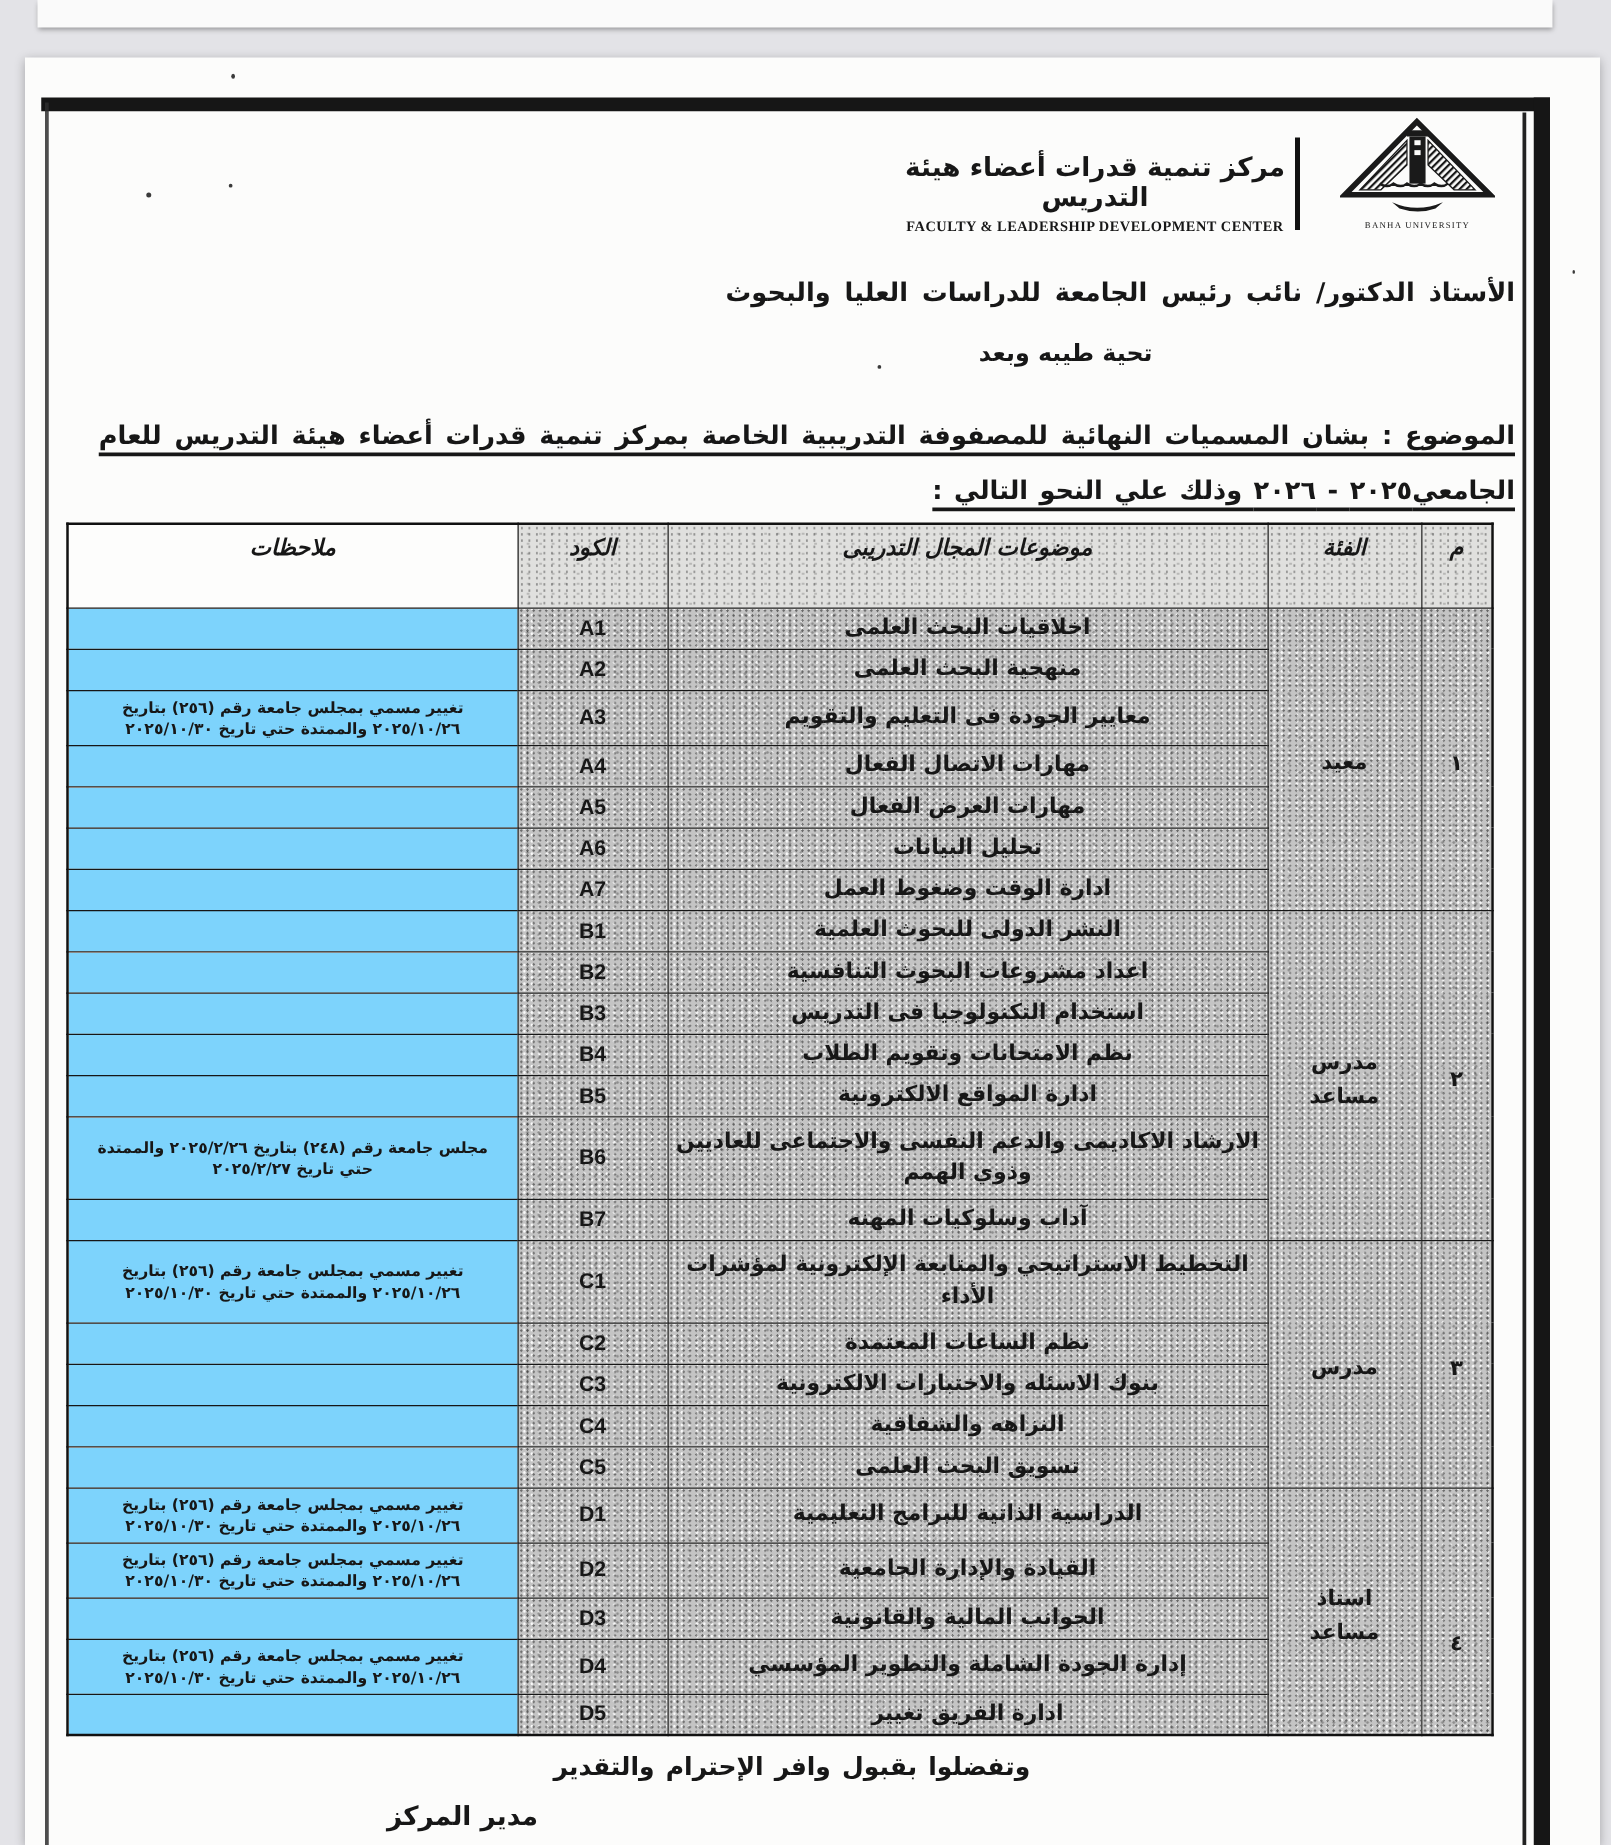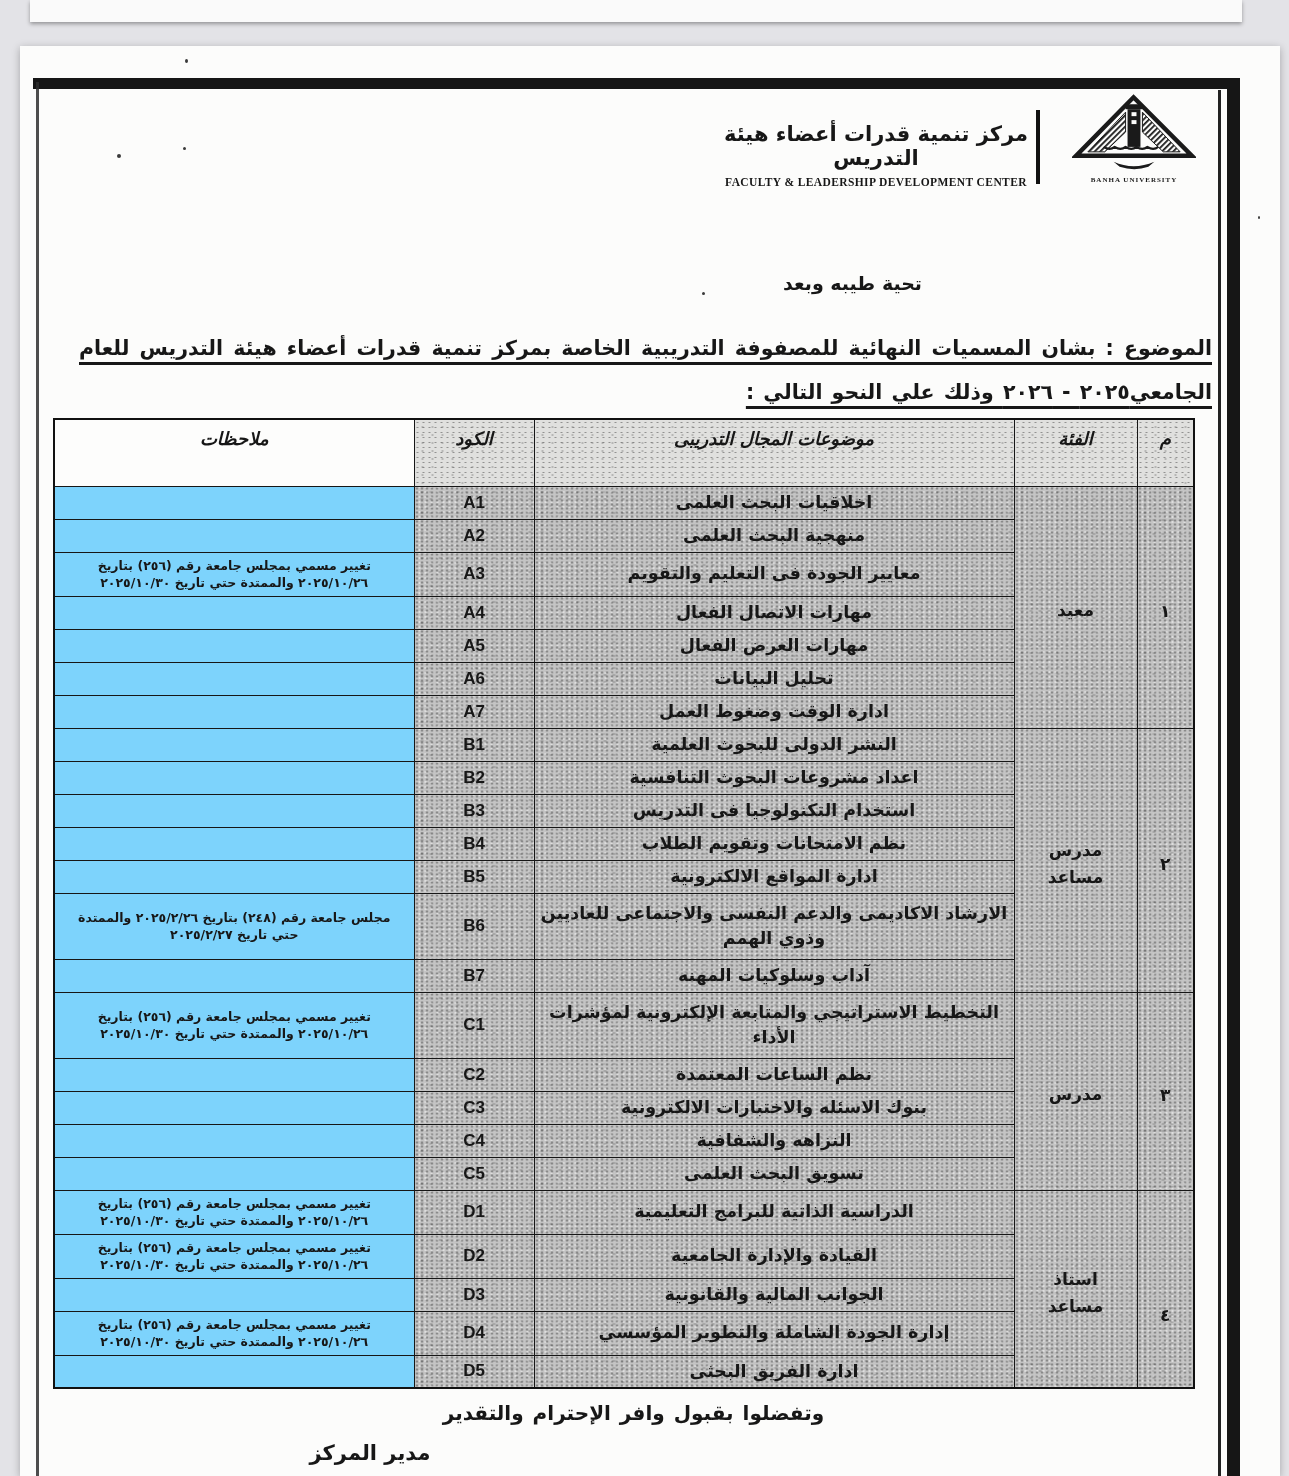--- a/index.html
+++ b/index.html
@@ -19,21 +19,21 @@
   .bar-right-outer{left:1207px;top:32px;width:13px;bottom:0;}
   .bar-right-inner{left:1198px;top:44px;width:3px;bottom:0;background:#222;}
   .bar-left{left:16px;top:36px;width:3px;bottom:0;background:#2e2e2e;opacity:.85;}
 
   
   .hdr-text{position:absolute;left:695px;top:76px;width:322px;text-align:center;}
   .hdr-title-ar{font-size:21px;font-weight:700;letter-spacing:.5px;}
   .hdr-title-en{margin-top:6px;font-size:11.5px;font-weight:700;letter-spacing:.4px;font-family:"Liberation Serif","DejaVu Serif",serif;direction:ltr;}
   .hdr-divider{position:absolute;left:1016px;top:64px;width:4px;height:74px;background:#111;}
   .hdr-logo{position:absolute;left:1052px;top:48px;width:124px;text-align:center;}
-  .hdr-logo-caption{font-size:7px;font-weight:700;letter-spacing:1px;font-family:"Liberation Serif","DejaVu Serif",serif;direction:ltr;margin-top:-2px;color:#1a1a1a;}
+  .hdr-logo-caption{font-size:7px;font-weight:400;letter-spacing:1px;font-family:"Liberation Serif","DejaVu Serif",serif;direction:ltr;margin-top:-2px;color:#1a1a1a;}
 
   
   .addressee{position:absolute;left:35px;width:1157px;top:176px;text-align:right;font-size:20.5px;font-weight:700;word-spacing:4px;}
   .greeting{position:absolute;left:35px;width:1157px;top:226px;text-align:right;padding-left:0;font-size:19px;font-weight:700;}
   .greeting-inner{margin-right:290px;}
   .subject{position:absolute;left:35px;width:1157px;top:280px;font-weight:700;font-size:20.5px;line-height:44px;}
   .subject .u{text-decoration:underline;text-decoration-thickness:2.5px;text-underline-offset:7px;}
   .subject-l1{text-align:justify;text-align-last:justify;word-spacing:3px;padding-left:24px;}
   .subject-l2{text-align:right;word-spacing:2px;}
 
@@ -108,20 +108,21 @@
       <rect x="54" y="10" width="17" height="5" fill="#1a1a1a"></rect>
       <rect x="56" y="15" width="13" height="38" fill="#1a1a1a"></rect>
       <rect x="60" y="18" width="5" height="4" fill="#fcfcfb"></rect>
       <rect x="60" y="26" width="5" height="4" fill="#fcfcfb"></rect>
       <path d="M32 53 q6 4 11 0 q6 4 11 0 q6 4 11 0 q6 4 11 0 q6 4 11 0" stroke="#1a1a1a" fill="none" stroke-width="2"></path>
       <path d="M42 68 q20 9 41 0 l-6 5 q-14 5 -29 0 Z" fill="#1a1a1a"></path>
     </svg>
     <div class="hdr-logo-caption">BANHA UNIVERSITY</div>
   </div>
 
+  <div class="addressee">الأستاذ الدكتور/ نائب رئيس الجامعة للدراسات العليا والبحوث</div>
   <div class="greeting">
     <div class="greeting-inner">تحية طيبه وبعد</div>
   </div>
   <div class="subject">
     <div class="subject-l1"><span class="u">الموضوع : بشان المسميات النهائية للمصفوفة التدريبية الخاصة بمركز تنمية قدرات أعضاء هيئة التدريس للعام</span></div>
     <div class="subject-l2"><span class="u">الجامعي٢٠٢٥ - ٢٠٢٦ وذلك علي النحو التالي :</span></div>
   </div>
 
   <div class="lower">
     <table class="matrix">
@@ -269,21 +270,21 @@
             <td class="code sh">D3</td>
             <td class="note"></td>
           </tr>
           <tr class="rn">
             <td class="topic sh">إدارة الجودة الشاملة والتطوير المؤسسي</td>
             <td class="code sh">D4</td>
             <td class="note">تغيير مسمي بمجلس جامعة رقم (٢٥٦) بتاريخ
 ٢٠٢٥/١٠/٢٦ والممتدة حتي تاريخ ٢٠٢٥/١٠/٣٠</td>
           </tr>
           <tr>
-            <td class="topic sh">ادارة الفريق البحثى</td>
+            <td class="topic sh">ادارة الفريق تغيير</td>
             <td class="code sh">D5</td>
             <td class="note"></td>
           </tr>
         </tbody>
     </table>
 
     <div class="closing">وتفضلوا بقبول وافر الإحترام والتقدير</div>
     <div class="signature">مدير المركز</div>
   </div>
 

